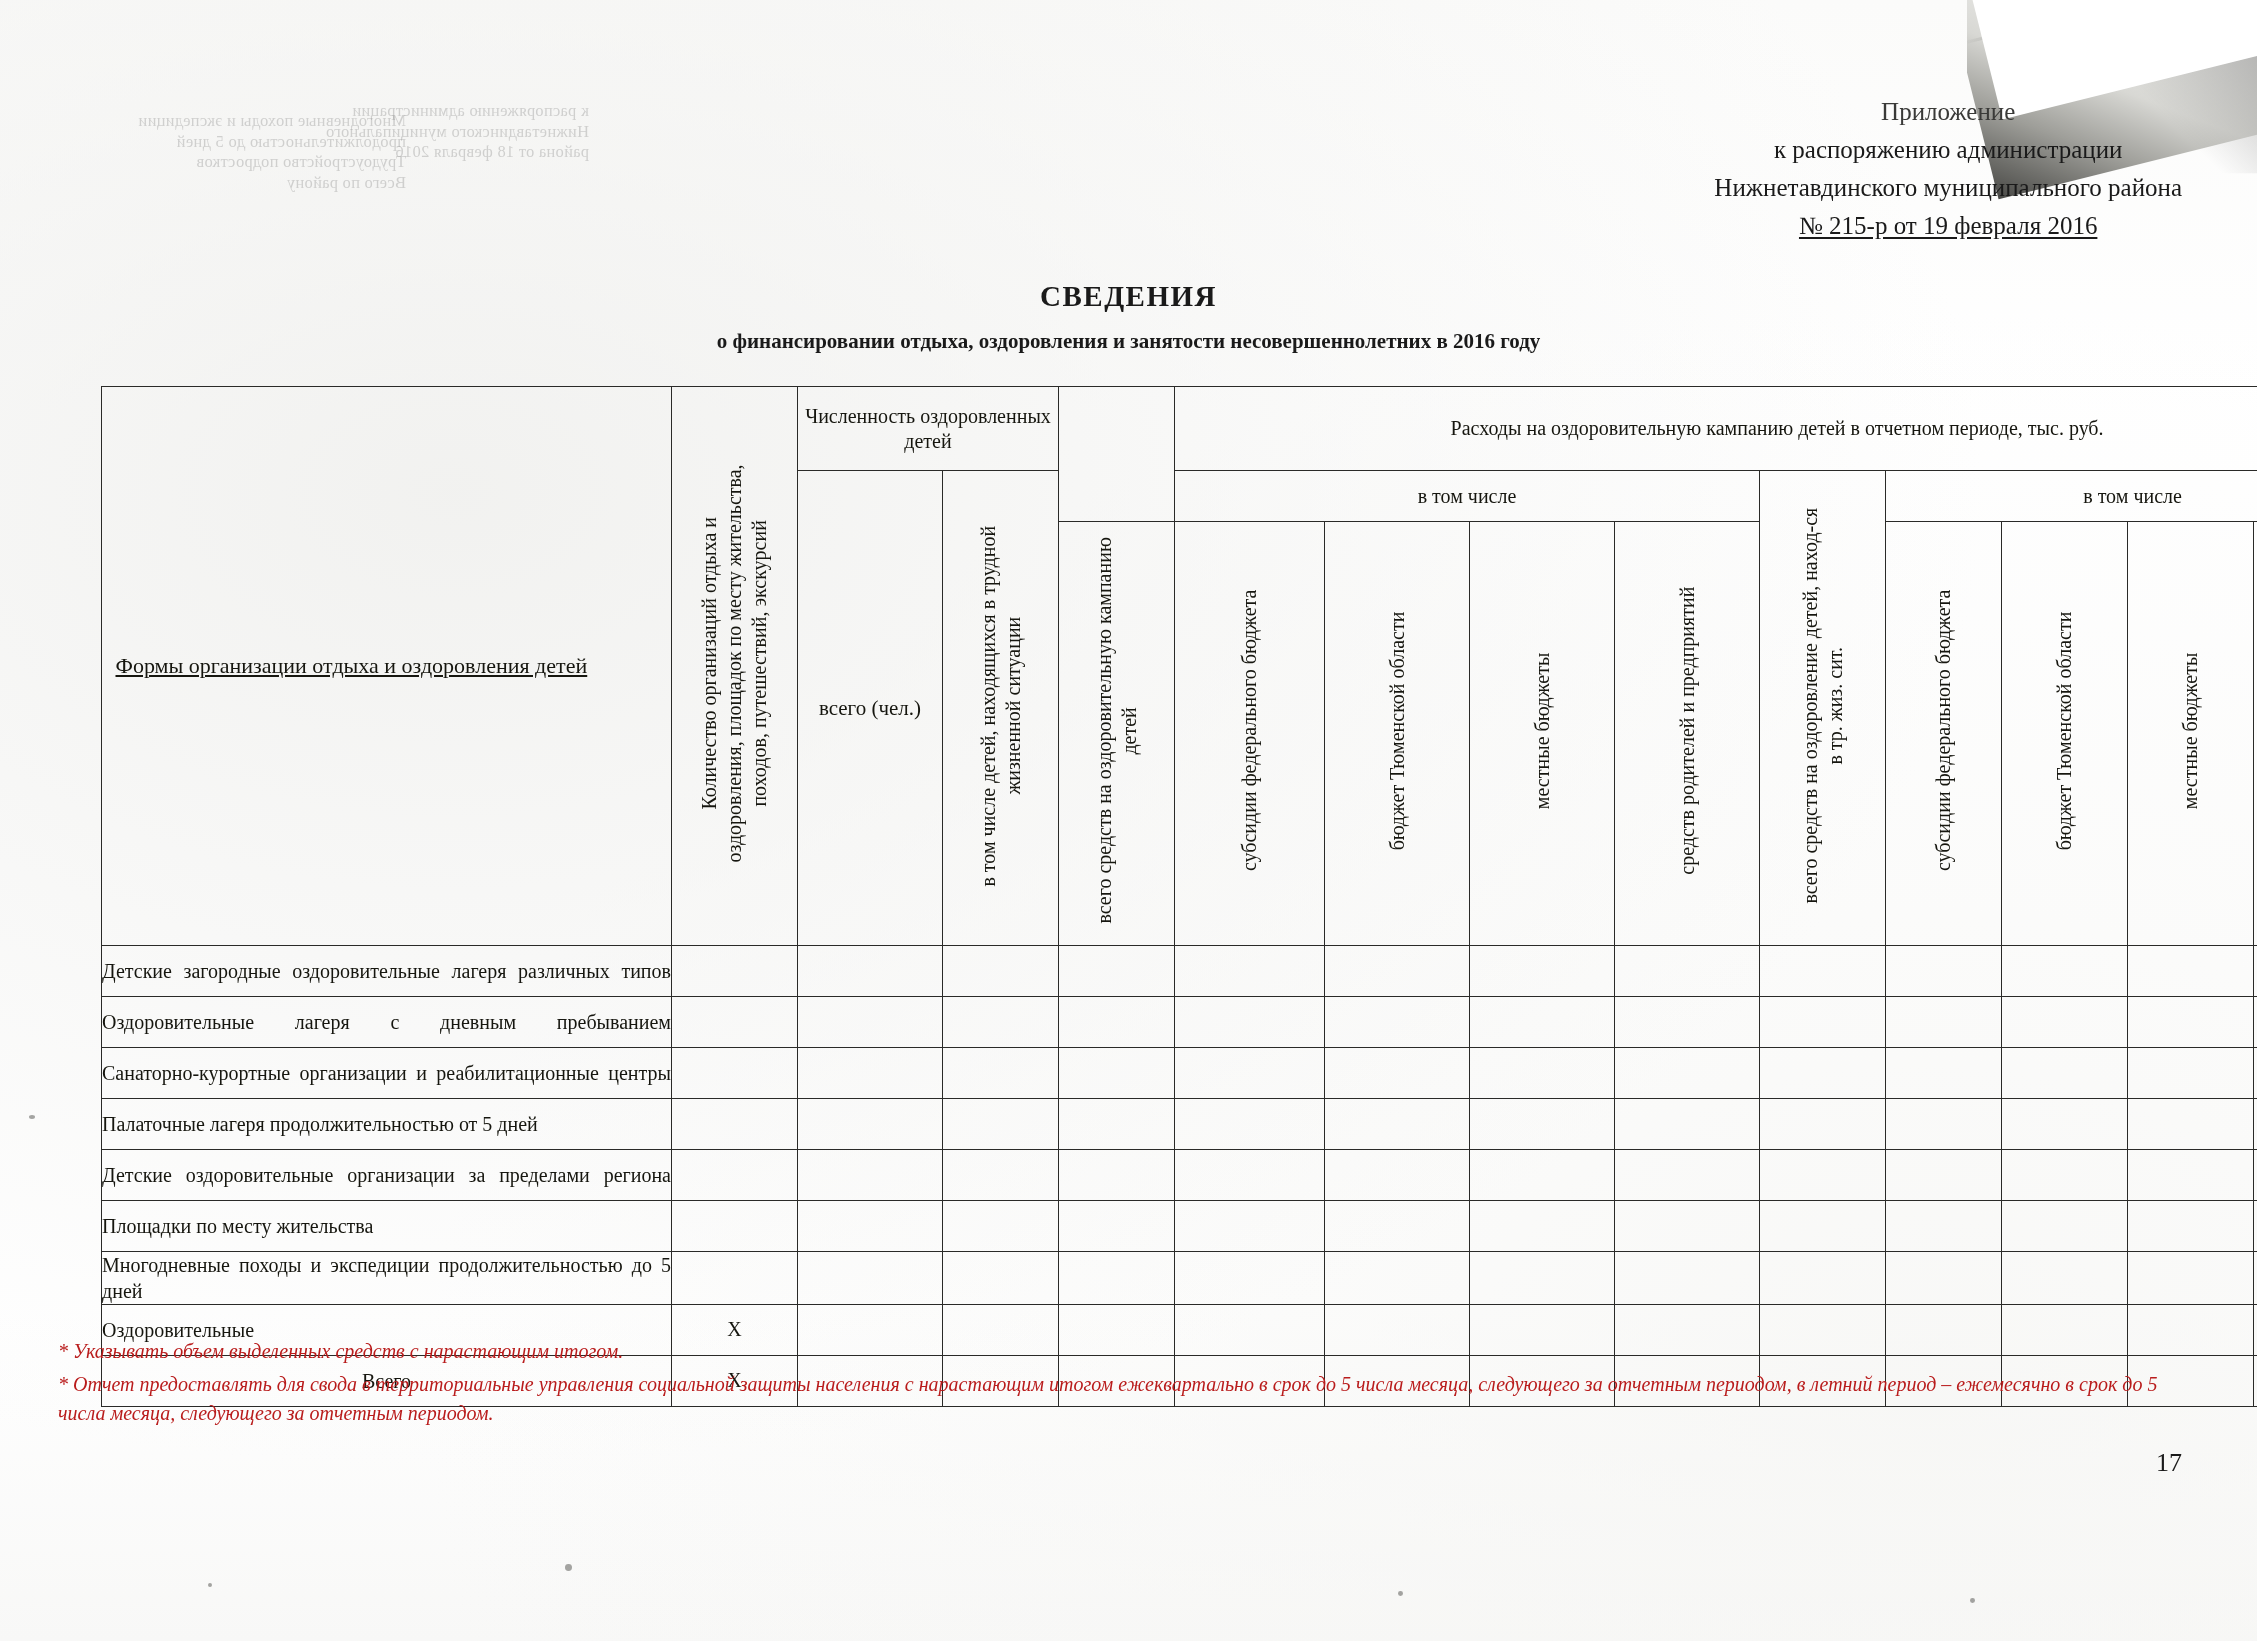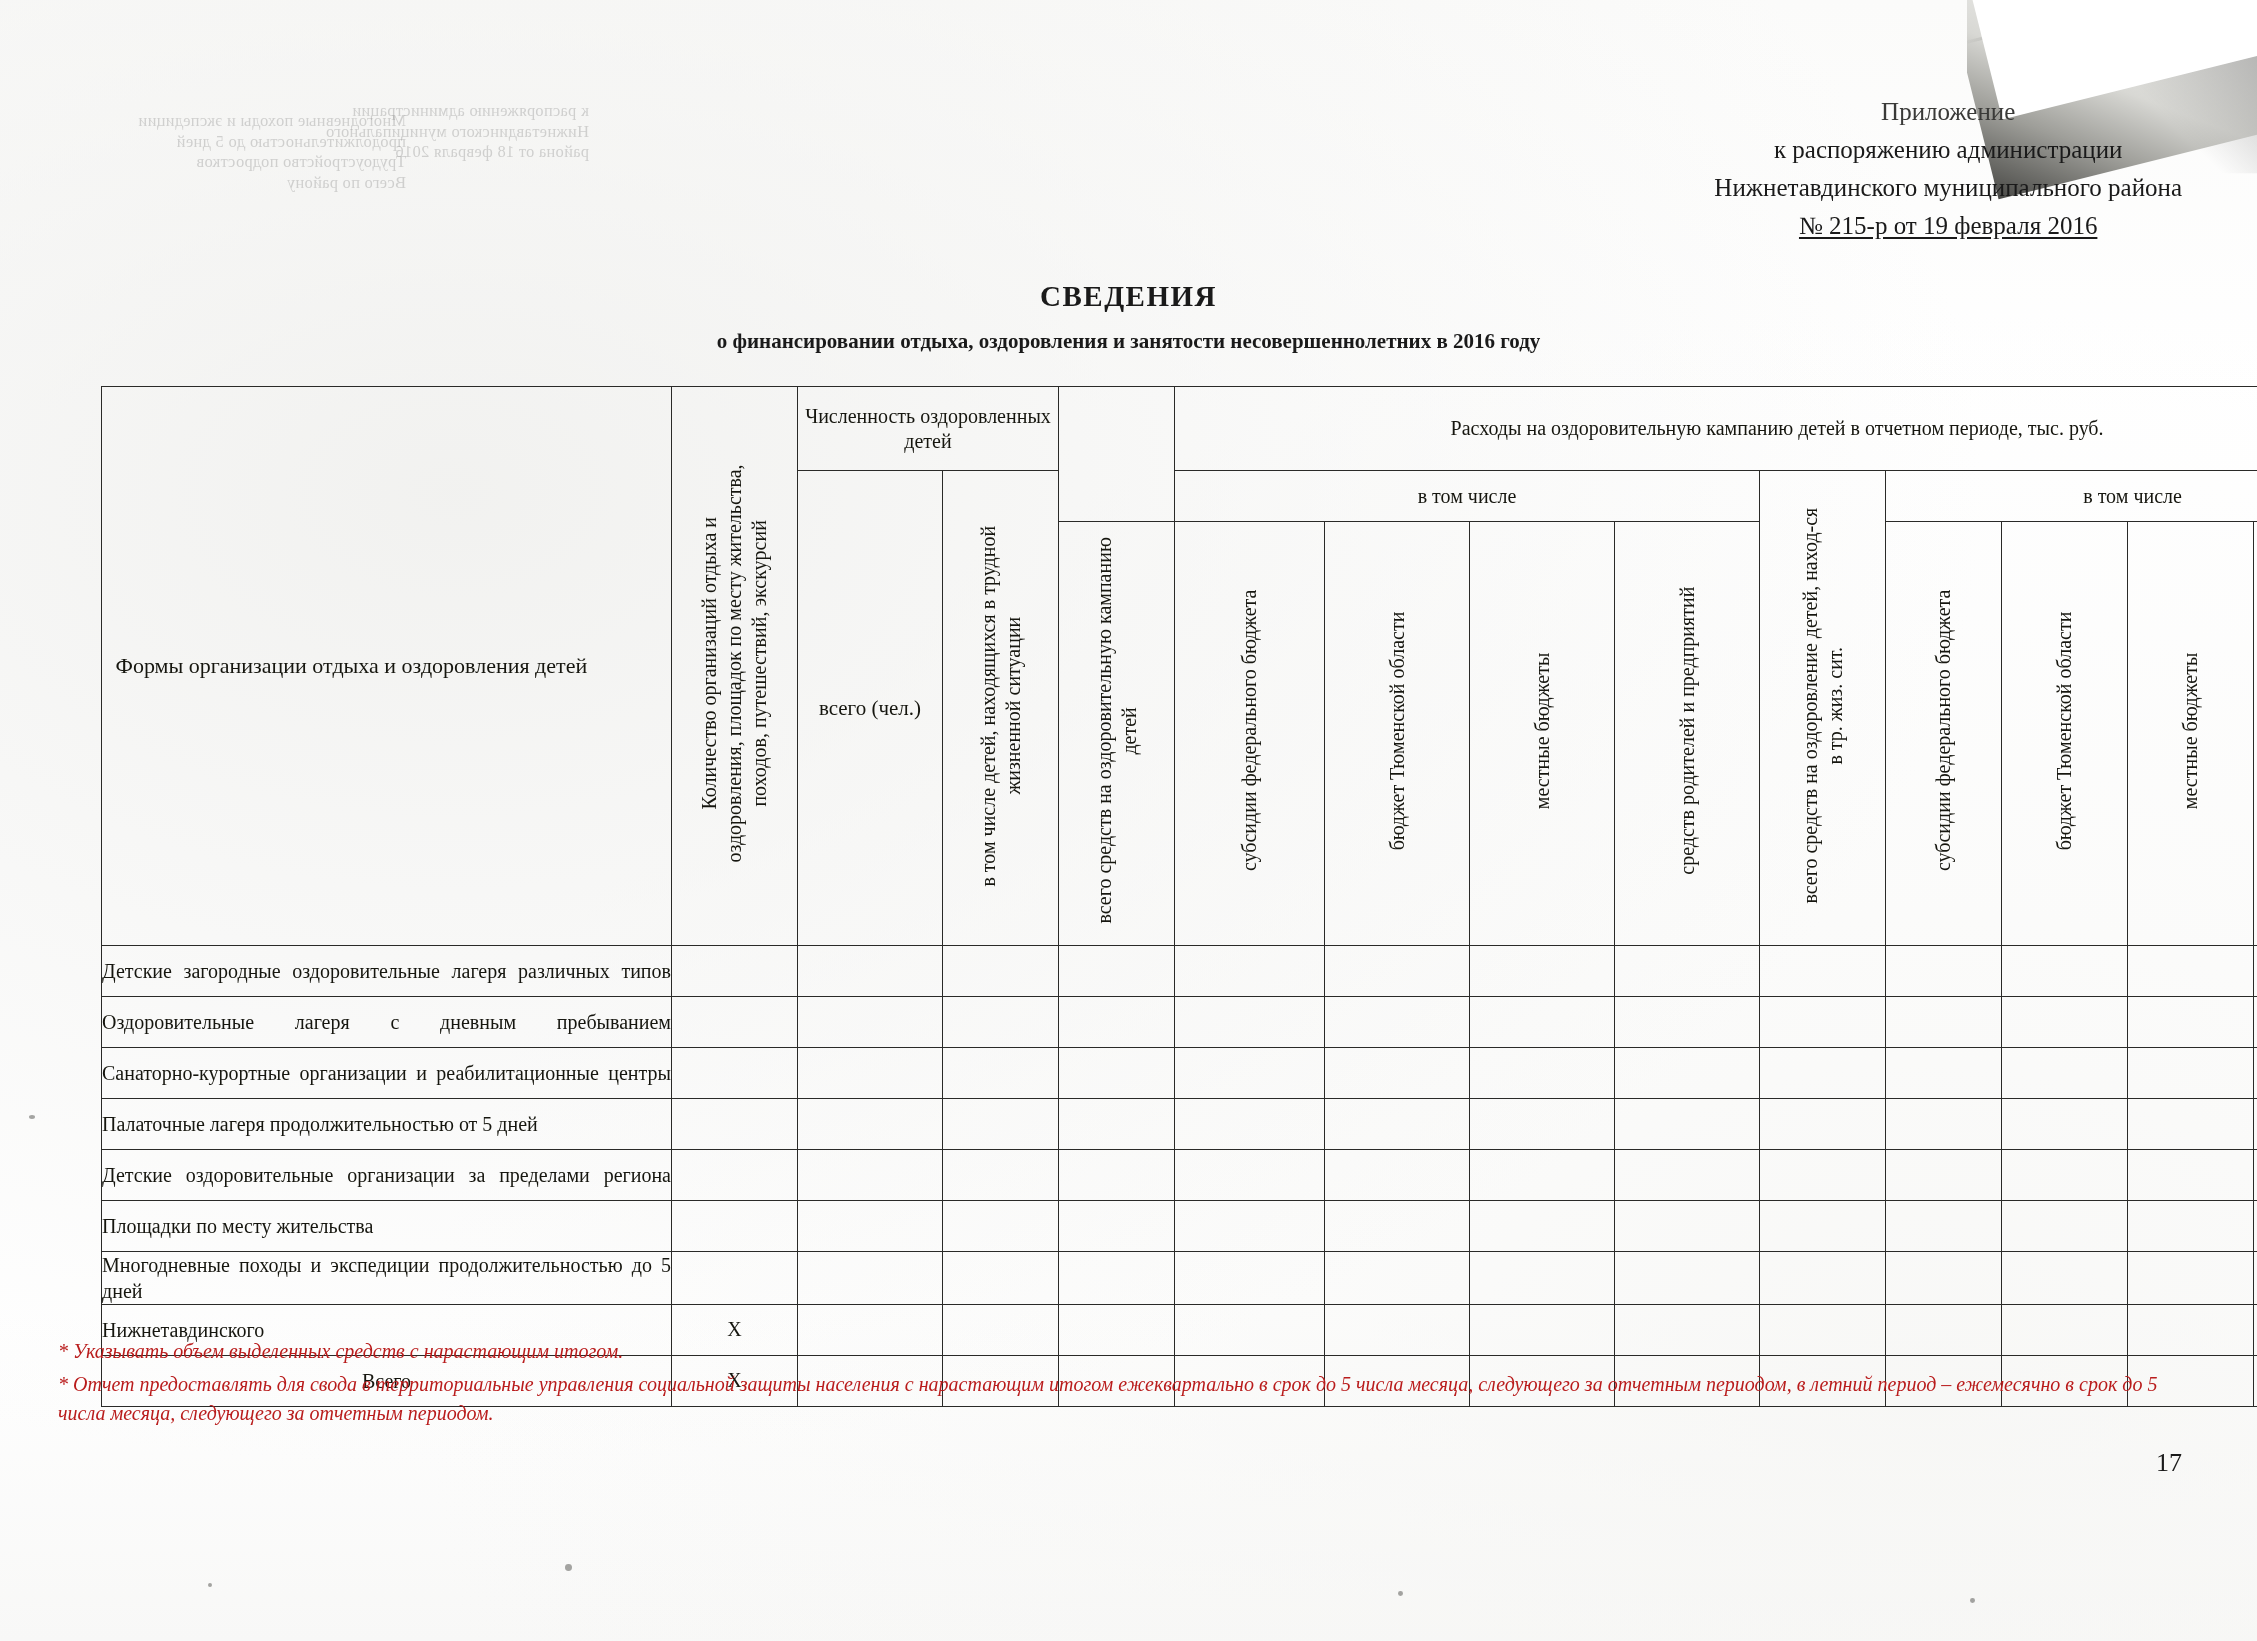--- a/index.html
+++ b/index.html
@@ -256,21 +256,21 @@
         <col style="width:145px">
         <col style="width:145px">
         <col style="width:126px">
         <col style="width:116px">
         <col style="width:126px">
         <col style="width:126px">
         <col style="width:126px">
       </colgroup>
       <thead>
         <tr>
-          <td rowspan="4" class="hcell" style="text-align:left; padding:9.7px 13.5px; font-size:22px;">Формы организации отдыха и оздоровления детей</td>
+          <td rowspan="4" class="hcell" style="text-align:left; padding:9.7px 13.5px; font-size:22px;text-decoration:underline;">Формы организации отдыха и оздоровления детей</td>
           <td rowspan="4" class="vcell">
             <span class="vtext tall">Количество организаций отдыха и оздоровления, площадок по месту жительства, походов, путешествий, экскурсий</span>
           </td>
           <td colspan="2" class="hcell" style="height:83px;">Численность оздоровленных детей</td>
           <td rowspan="2" class="vcell"></td>
           <td colspan="9" class="hcell" style="height:83px;">Расходы на оздоровительную кампанию детей в отчетном периоде, тыс. руб.</td>
         </tr>
         <tr>
           <td rowspan="3" class="hcell" style="font-size:21px;">всего (чел.)</td>
           <td rowspan="3" class="vcell">
@@ -420,21 +420,21 @@
             <td class="data-cell"></td>
             <td class="data-cell"></td>
             <td class="data-cell"></td>
             <td class="data-cell"></td>
             <td class="data-cell"></td>
             <td class="data-cell"></td>
             <td class="data-cell"></td>
             <td class="data-cell"></td>
           </tr>
           <tr>
-            <td class="row-label plain">Нижнетавдинского</td>
+            <td class="row-label plain">Оздоровительные</td>
             <td class="data-cell x-mark">Х</td>
             <td class="data-cell"></td>
             <td class="data-cell"></td>
             <td class="data-cell"></td>
             <td class="data-cell"></td>
             <td class="data-cell"></td>
             <td class="data-cell"></td>
             <td class="data-cell"></td>
             <td class="data-cell"></td>
             <td class="data-cell"></td>

